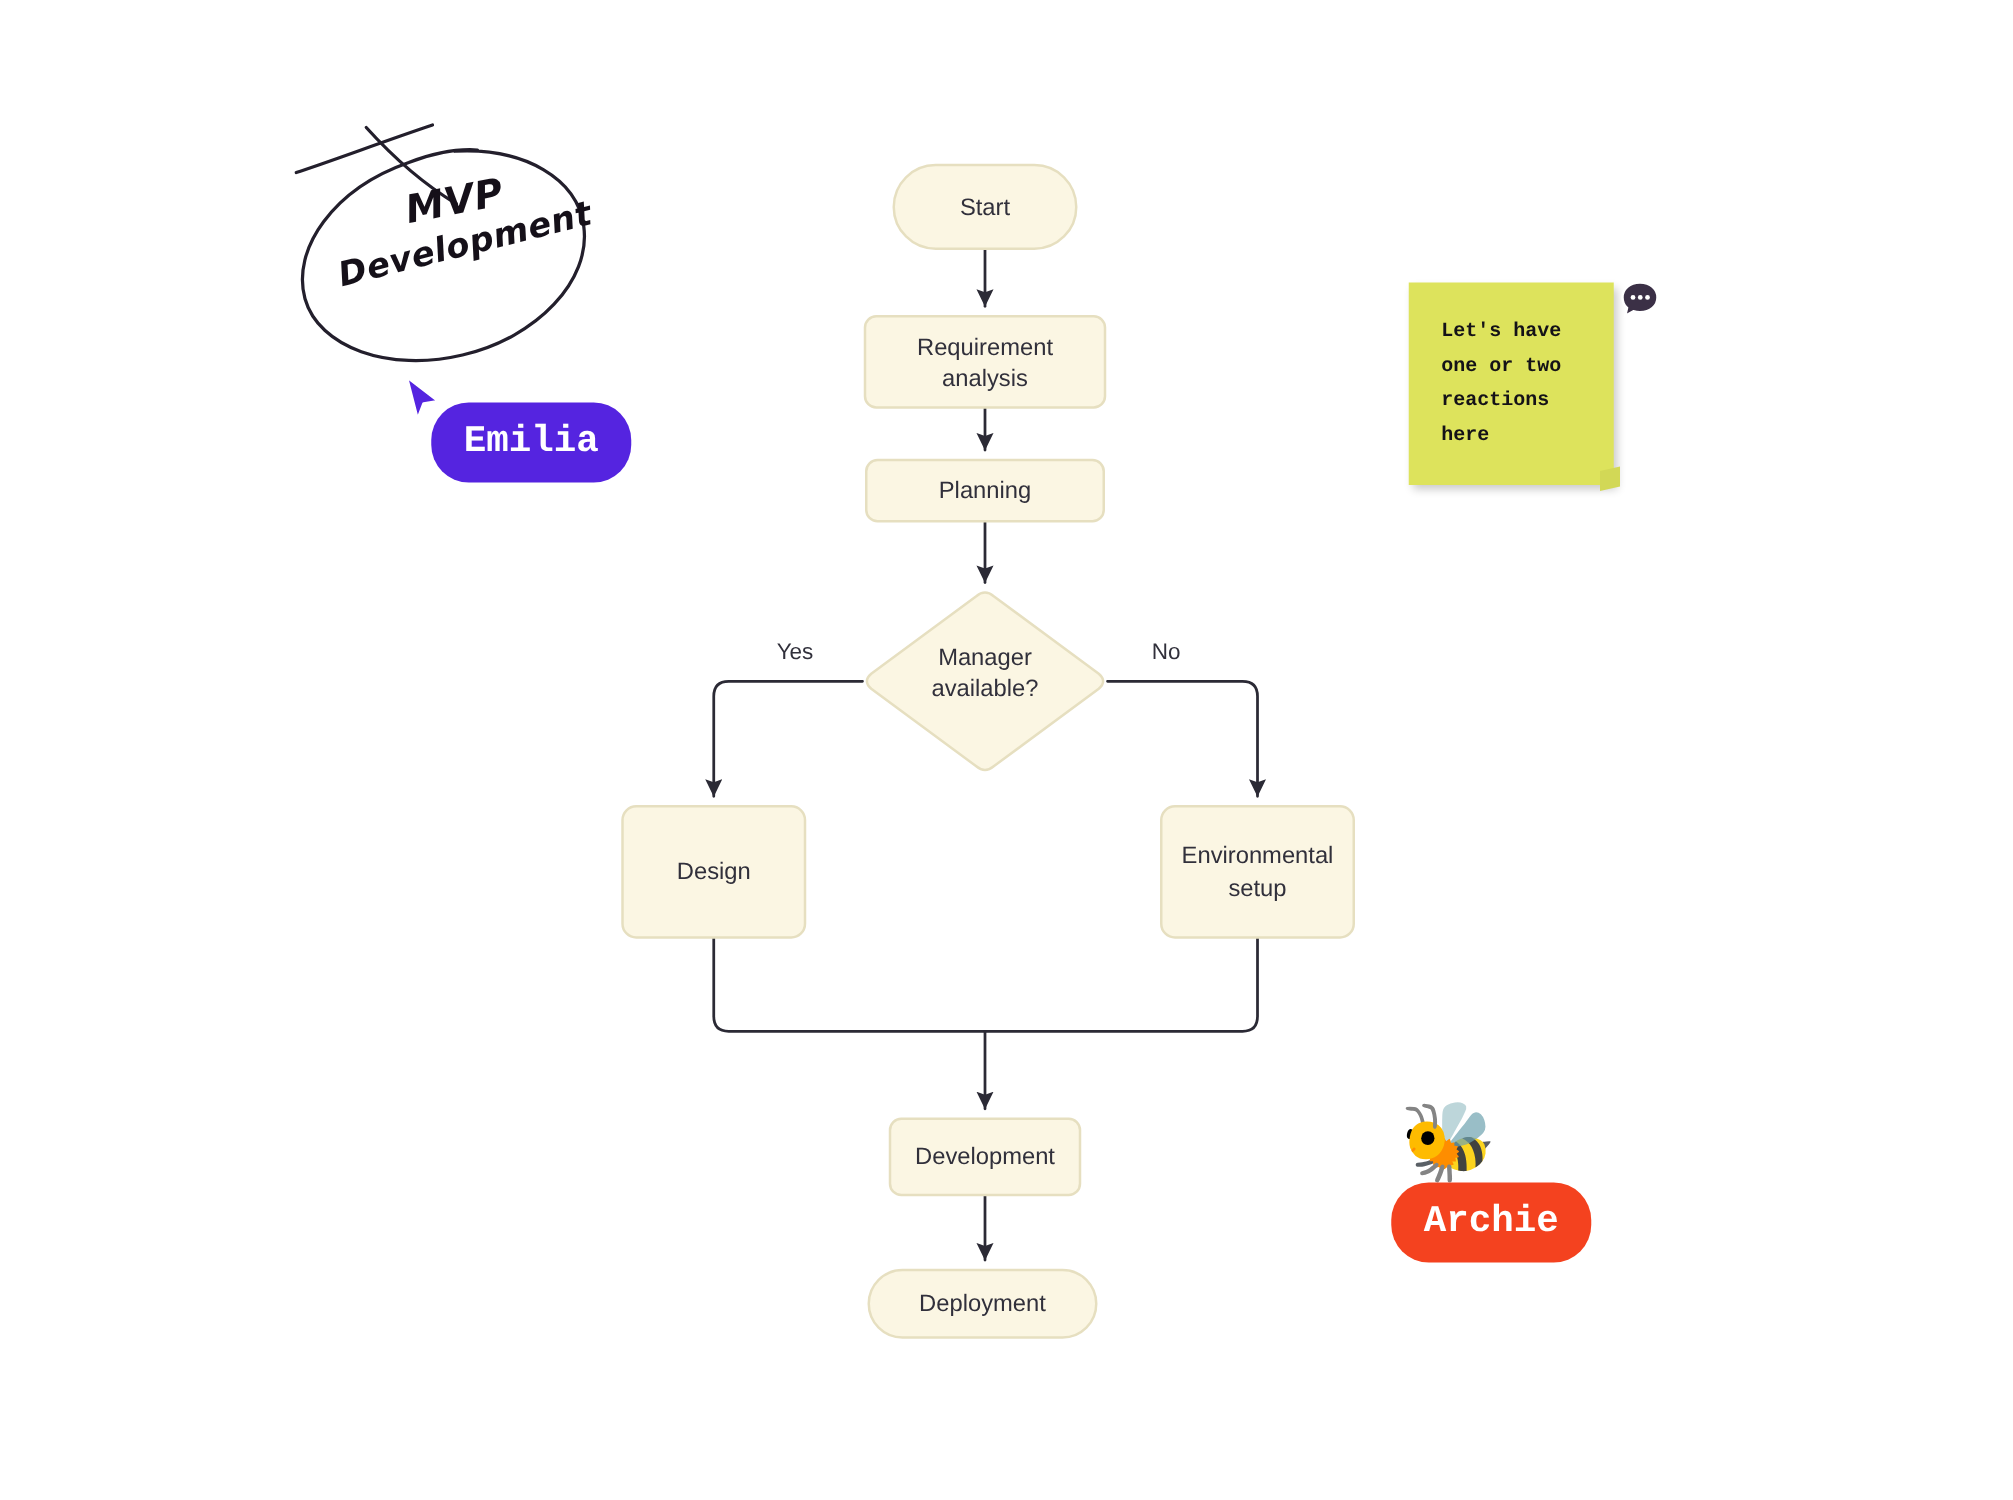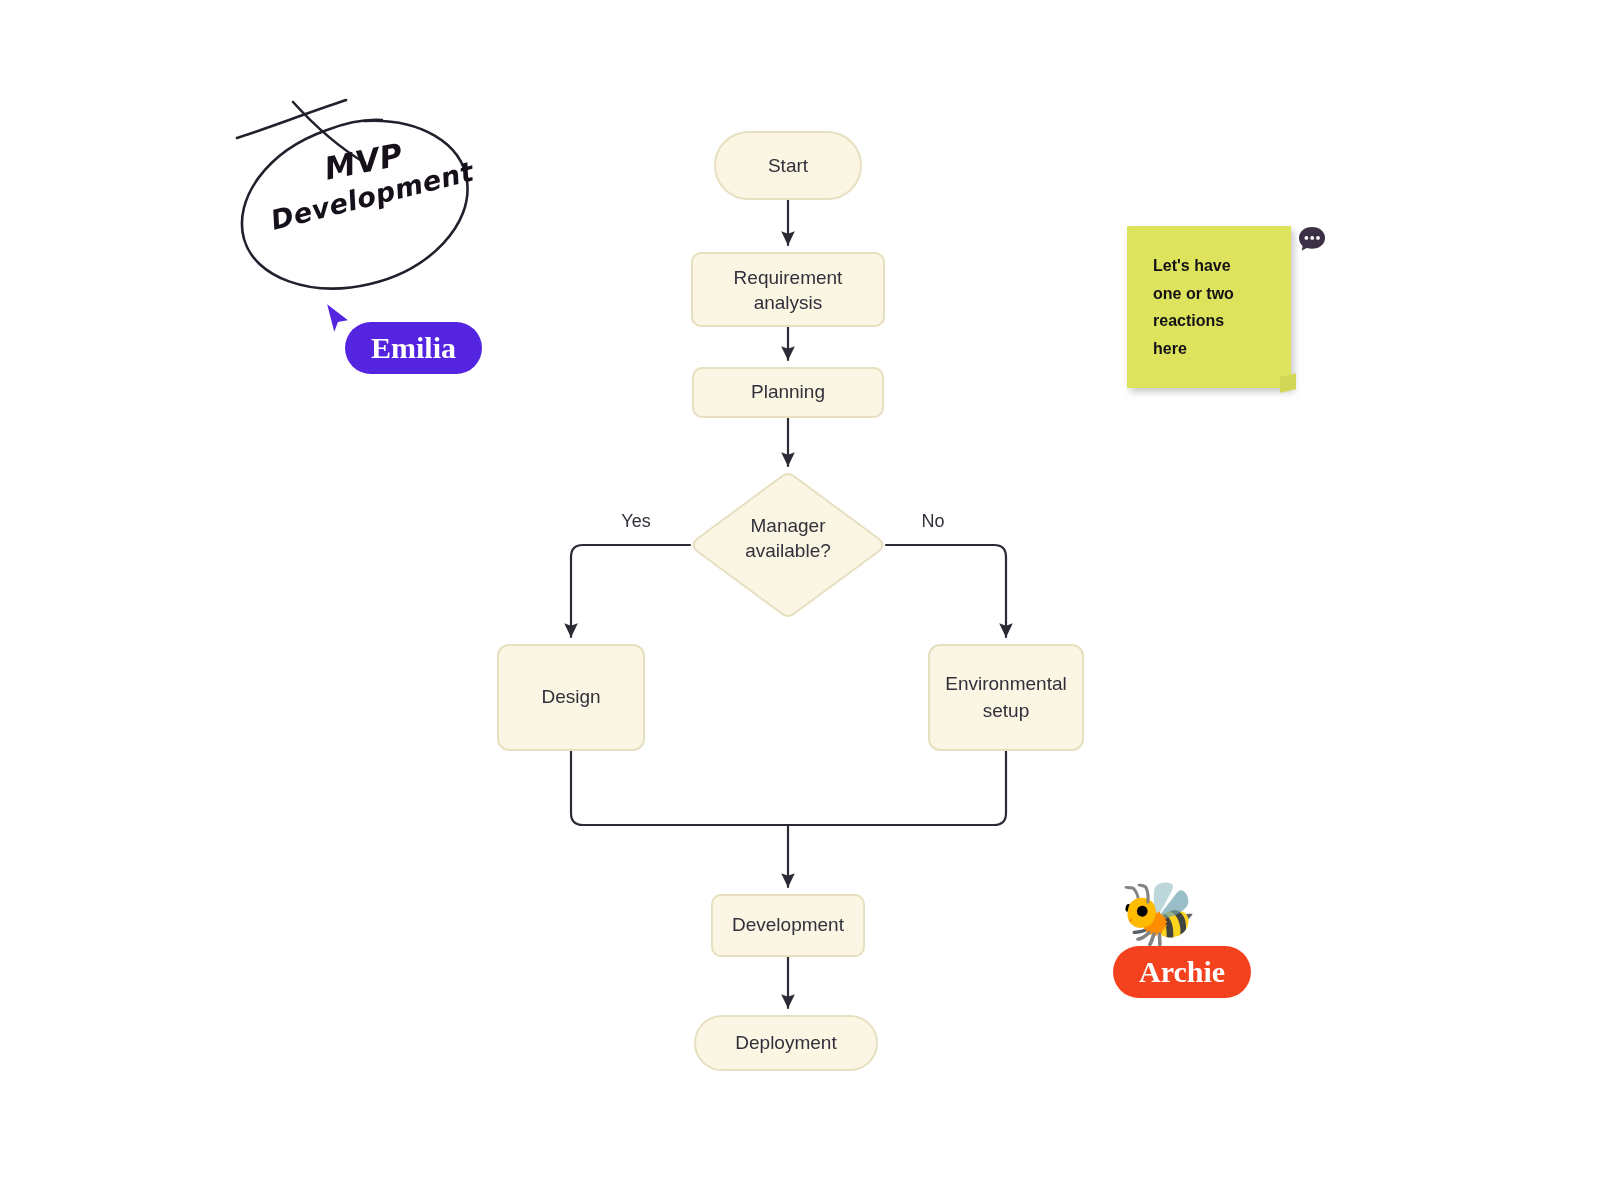--- a/index.html
+++ b/index.html
@@ -103,25 +103,25 @@
     width: 34px;
     height: 40px;
   }
   .name-pill {
     position: absolute;
     display: flex;
     align-items: center;
     justify-content: center;
     border-radius: 30px;
     color: #ffffff;
-    font-family: Liberation Serif, serif;
+    font-family: Liberation Mono, monospace;
     font-size: 30px;
     font-weight: 700;
     padding: 0 26px;
-    height: 52px;
+    height: 64px;
     box-sizing: border-box;
     white-space: nowrap;
   }
   #emilia-pill {
     left: 345px;
     top: 322px;
     background: #5524E0;
   }
   #emilia-cursor {
     left: 322px;
@@ -152,21 +152,21 @@
     width: 164px;
     height: 162px;
     background: #DDE35C;
     box-shadow: 3px 4px 7px rgba(0,0,0,0.22);
   }
   #sticky-note-text {
     position: absolute;
     left: 26px;
     top: 26px;
     width: 124px;
-    font-family: Liberation Sans, sans-serif;
+    font-family: Liberation Mono, monospace;
     font-weight: 700;
     font-size: 16px;
     line-height: 1.72;
     color: #141217;
     white-space: pre-line;
   }
   #sticky-note-corner {
     position: absolute;
     right: -5px;
     bottom: -3px;

